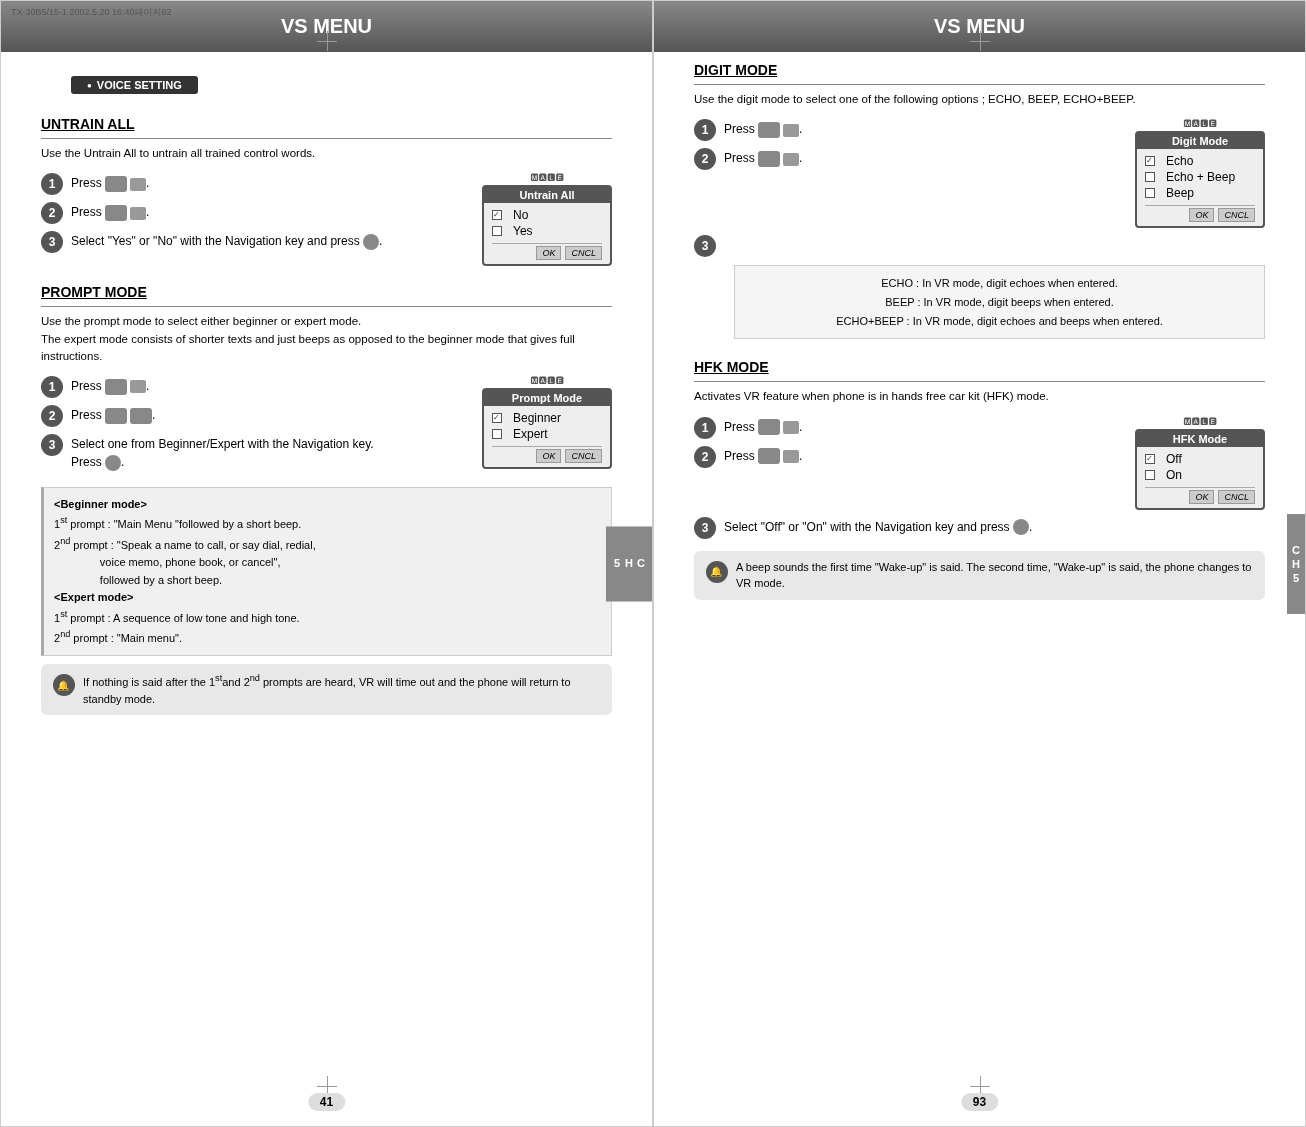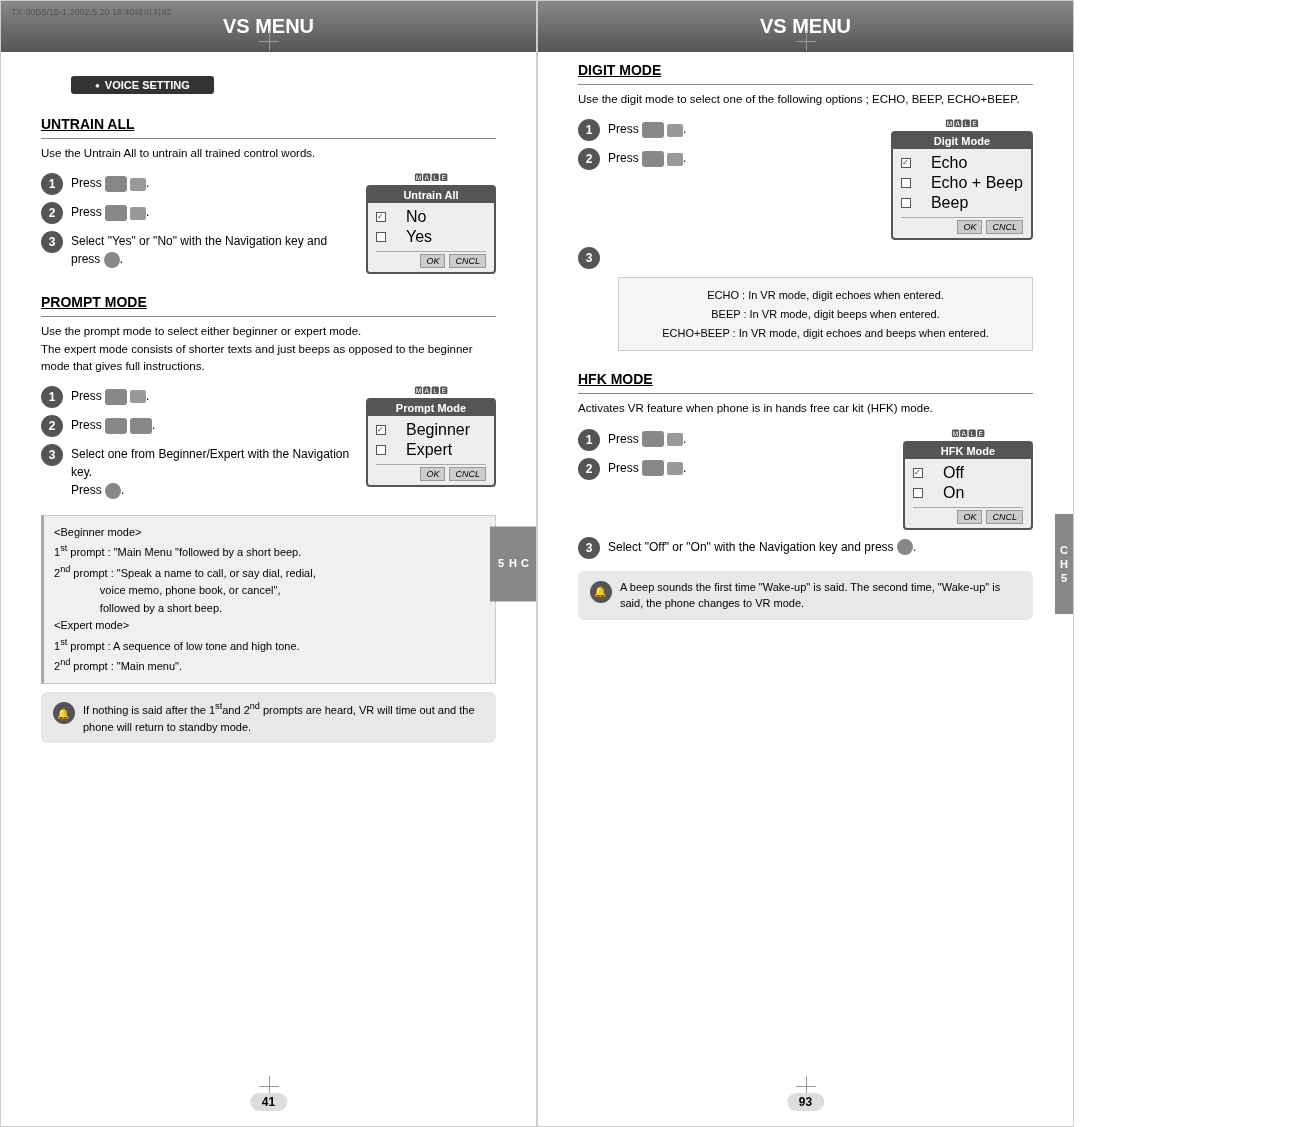--- a/index.html
+++ b/index.html
@@ -7,21 +7,21 @@
       font-family: Arial, sans-serif;
       font-size: 13px;
       background: #fff;
       display: flex;
       width: 1306px;
       min-height: 1127px;
     }
 
     
     .page {
-      width: 537px;
+      width: 653px;
       min-height: 1127px;
       background: #fff;
       position: relative;
       border: 1px solid #ccc;
       padding-bottom: 40px;
     }
 
     .page-header {
       background: linear-gradient(to bottom, #888, #555);
       color: #fff;
@@ -32,21 +32,21 @@
       margin-bottom: 0;
     }
 
     .section-badge {
       display: inline-flex;
       align-items: center;
       background: #333;
       color: #fff;
       font-size: 11px;
       font-weight: bold;
-      padding: 3px 24px;
+      padding: 3px 16px;
       border-radius: 3px;
       margin: 12px 40px;
     }
     .section-badge::before {
       content: '●';
       margin-right: 5px;
       font-size: 8px;
     }
 
     .content-area {
@@ -119,22 +119,22 @@
       font-size: 11px;
       font-weight: bold;
       text-align: center;
       padding: 2px 4px;
       margin: -4px -8px 4px -8px;
     }
 
     .screen-item {
       display: flex;
       align-items: center;
-      gap: 20px;
-      font-size: 16px;
+      gap: 11px;
+      font-size: 12px;
       padding: 1px 0;
     }
 
     .checkbox {
       width: 10px;
       height: 10px;
       border: 1px solid #555;
       display: inline-block;
       background: #fff;
       position: relative;
@@ -179,21 +179,21 @@
       background: #f0f0f0;
       border: 1px solid #ccc;
       border-left: 3px solid #aaa;
       padding: 8px 10px;
       font-size: 11px;
       margin: 8px 0;
       line-height: 1.6;
     }
 
     .info-box strong {
-      font-weight: normal;
+      font-weight: bold;
       text-align: center;
     }
 
     .note-box {
       background: #e8e8e8;
       border-radius: 6px;
       padding: 8px 12px;
       font-size: 11px;
       margin: 8px 0;
       display: flex;

